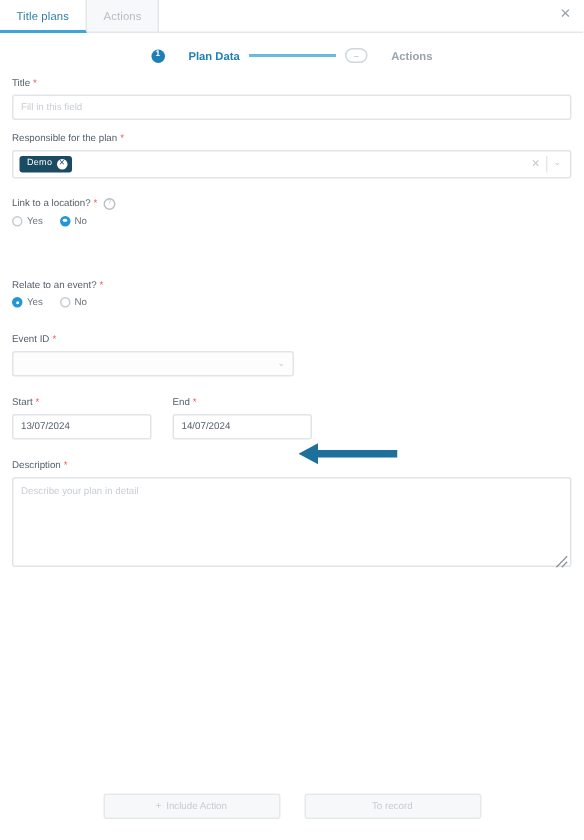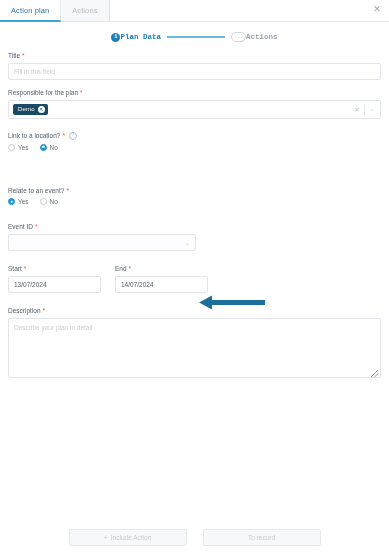--- a/index.html
+++ b/index.html
@@ -81,22 +81,21 @@
     display: flex;
     align-items: center;
     justify-content: center;
     gap: 6px;
     margin-top: 10px;
     margin-bottom: 4px;
   }
   .step {
     display: flex;
     align-items: center;
-    gap: 0;
-    font-family: Liberation Mono, monospace;
+    gap: 16px;
   }
   .step-circle {
     width: 9px;
     height: 9px;
     border-radius: 50%;
     background: #1e7fb5;
     color: #ffffff;
     font-size: 5.5px;
     display: flex;
     align-items: center;
@@ -387,21 +386,21 @@
     pointer-events: none;
   }
 </style>
 </head>
 <body>
 
 <div class="app">
 
   <div class="tabbar">
     <div class="tab active">
-      <span>Action plan</span>
+      <span>Title plans</span>
     </div>
     <div class="tab inactive">
       <span>Actions</span>
     </div>
     <div class="close-btn">✕</div>
   </div>
 
   <div class="stepper">
     <div class="step">
       <div class="step-circle">1</div>

